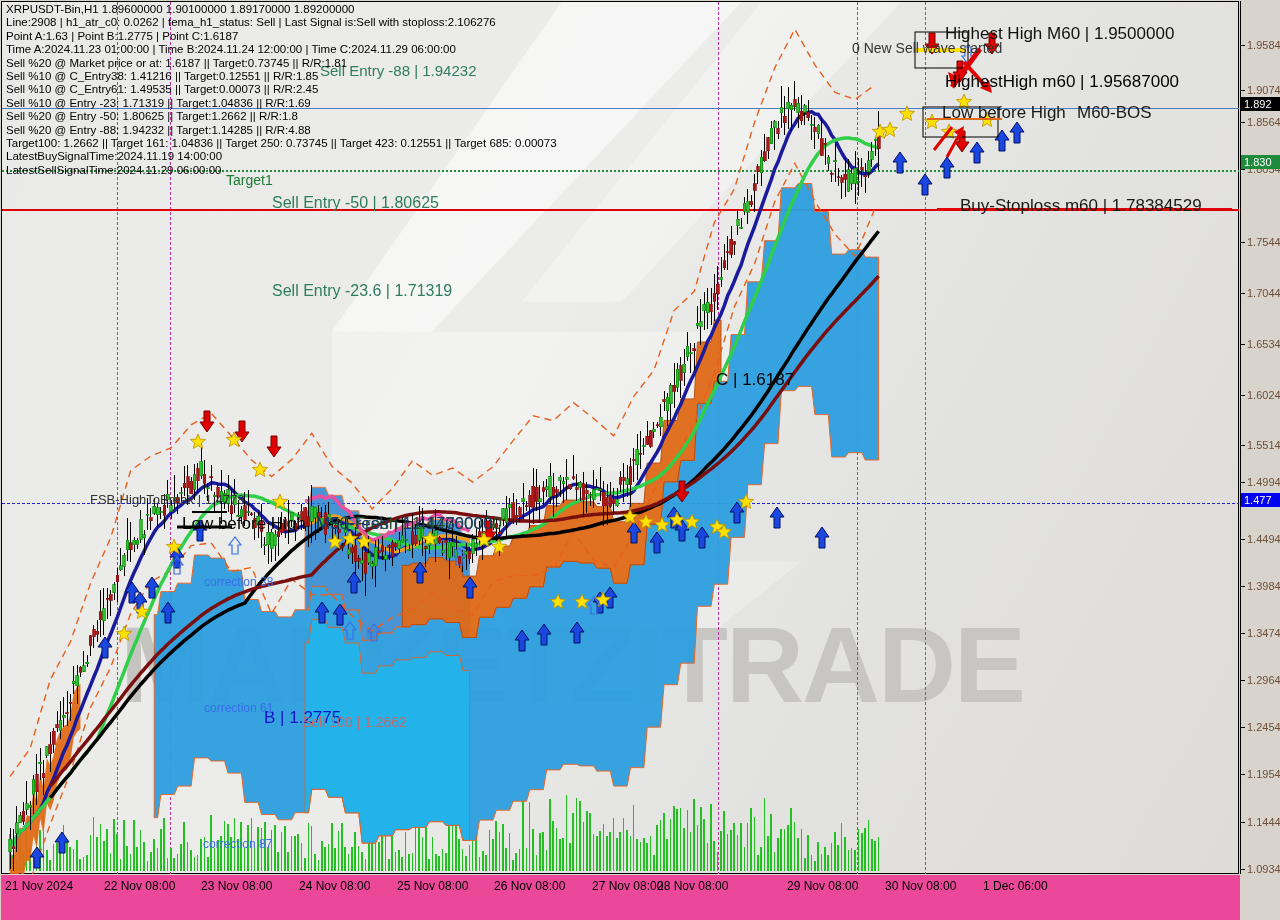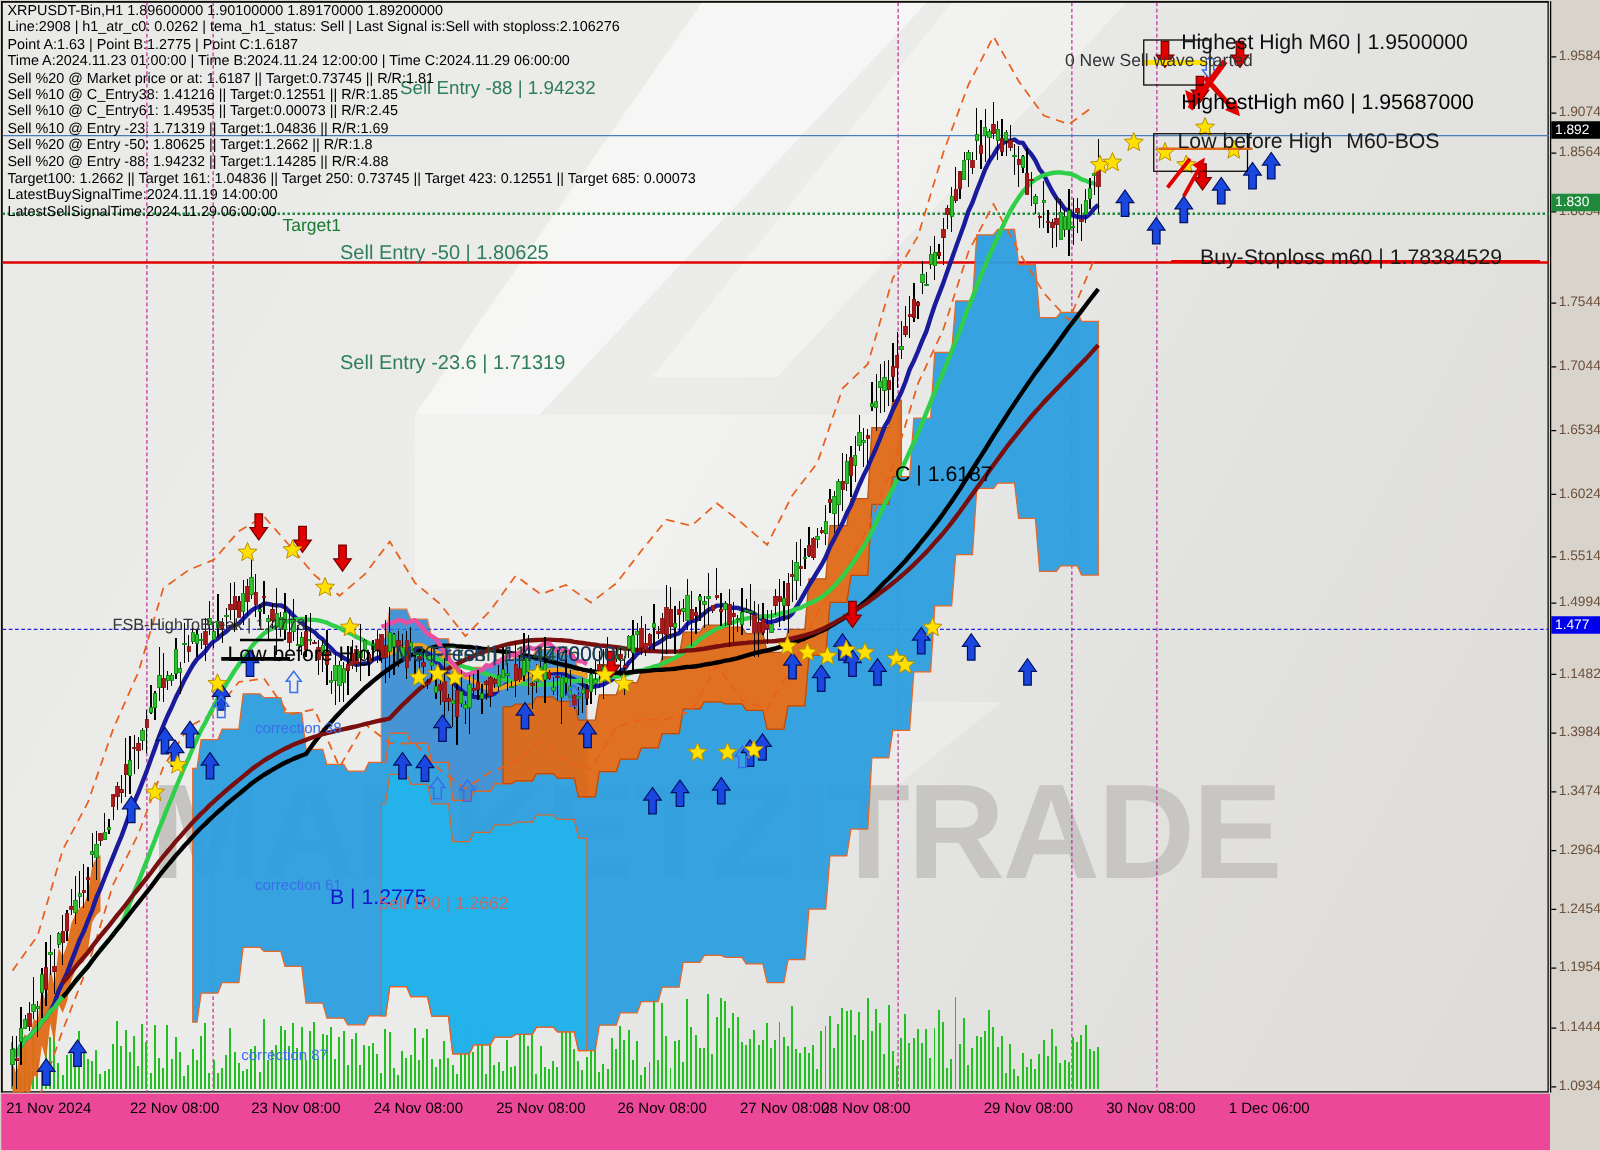--- a/index.html
+++ b/index.html
@@ -994,21 +994,21 @@
     <div id="anns">
         <div class="ann" style="left: 224px; top: 170px; color: rgb(26, 122, 51); font-size: 14px; font-weight: normal;">Target1</div>
         <div class="ann" style="left: 270px; top: 192px; color: rgb(46, 125, 91); font-size: 16px; font-weight: normal;">Sell Entry -50 | 1.80625</div>
         <div class="ann" style="left: 270px; top: 280px; color: rgb(46, 125, 91); font-size: 16px; font-weight: normal;">Sell Entry -23.6 | 1.71319</div>
         <div class="ann" style="left: 318px; top: 60px; color: rgb(46, 125, 91); font-size: 15px; font-weight: normal;">Sell Entry -88 | 1.94232</div>
         <div class="ann" style="left: 714px; top: 368px; color: rgb(0, 0, 0); font-size: 17px; font-weight: normal;">C | 1.6187</div>
         <div class="ann" style="left: 262px; top: 706px; color: rgb(20, 20, 200); font-size: 17px; font-weight: normal;">B | 1.2775</div>
         <div class="ann" style="left: 300px; top: 712px; color: rgb(196, 107, 107); font-size: 14px; font-weight: normal;">Sell 100 | 1.2662</div>
         <div class="ann" style="left: 202px; top: 573px; color: rgb(58, 110, 232); font-size: 12px; font-weight: normal;">correction 38</div>
         <div class="ann" style="left: 202px; top: 699px; color: rgb(58, 110, 232); font-size: 12px; font-weight: normal;">correction 61</div>
-        <div class="ann" style="left: 191px; top: 835px; color: rgb(58, 110, 232); font-size: 12px; font-weight: normal;">correction 87</div>
+        <div class="ann" style="left: 201px; top: 835px; color: rgb(58, 110, 232); font-size: 12px; font-weight: normal;">correction 87</div>
         <div class="ann" style="left: 88px; top: 490px; color: rgb(51, 51, 51); font-size: 13px; font-weight: normal;">FSB-HighToBreak | 1.4778</div>
         <div class="ann" style="left: 180px; top: 512px; color: rgb(0, 0, 0); font-size: 17px; font-weight: normal;">Low before High</div>
         <div class="ann" style="left: 314px; top: 512px; color: rgb(36, 80, 44); font-size: 17px; font-weight: normal;">M30-Fresh | 1.44760000</div>
         <div class="ann" style="left: 314px; top: 512px; color: rgb(26, 58, 106); font-size: 17px; font-weight: normal;">M5-Fresh | 1.41760000</div>
         <div class="ann" style="left: 850px; top: 38px; color: rgb(51, 51, 51); font-size: 14px; font-weight: normal;">0 New Sell wave started</div>
         <div class="ann" style="left: 943px; top: 22px; color: rgb(0, 0, 0); font-size: 17px; font-weight: normal; margin-top: 48px;">HighestHigh m60 | 1.95687000</div>
         <div class="ann" style="left: 943px; top: 22px; color: rgb(17, 17, 17); font-size: 17px; font-weight: normal;">Highest High M60 | 1.9500000</div>
         <div class="ann" style="left: 940px; top: 101px; color: rgb(26, 26, 26); font-size: 17px; font-weight: normal;">Low before High</div>
         <div class="ann" style="left: 1075px; top: 101px; color: rgb(26, 26, 26); font-size: 17px; font-weight: normal;">M60-BOS</div>
         <div class="ann" style="left: 958px; top: 194px; color: rgb(26, 26, 26); font-size: 17px; font-weight: normal;">Buy-Stoploss m60 | 1.78384529</div>
@@ -1069,21 +1069,21 @@
       <div class="ptick" style="top: 438px;">
         <i></i>
         <span>1.5514</span>
       </div>
       <div class="ptick" style="top: 475px;">
         <i></i>
         <span>1.4994</span>
       </div>
       <div class="ptick" style="top: 532px;">
         <i></i>
-        <span>1.1482</span>
+        <span>1.4494</span>
       </div>
       <div class="ptick" style="top: 579px;">
         <i></i>
         <span>1.3984</span>
       </div>
       <div class="ptick" style="top: 626px;">
         <i></i>
         <span>1.3474</span>
       </div>
       <div class="ptick" style="top: 673px;">

